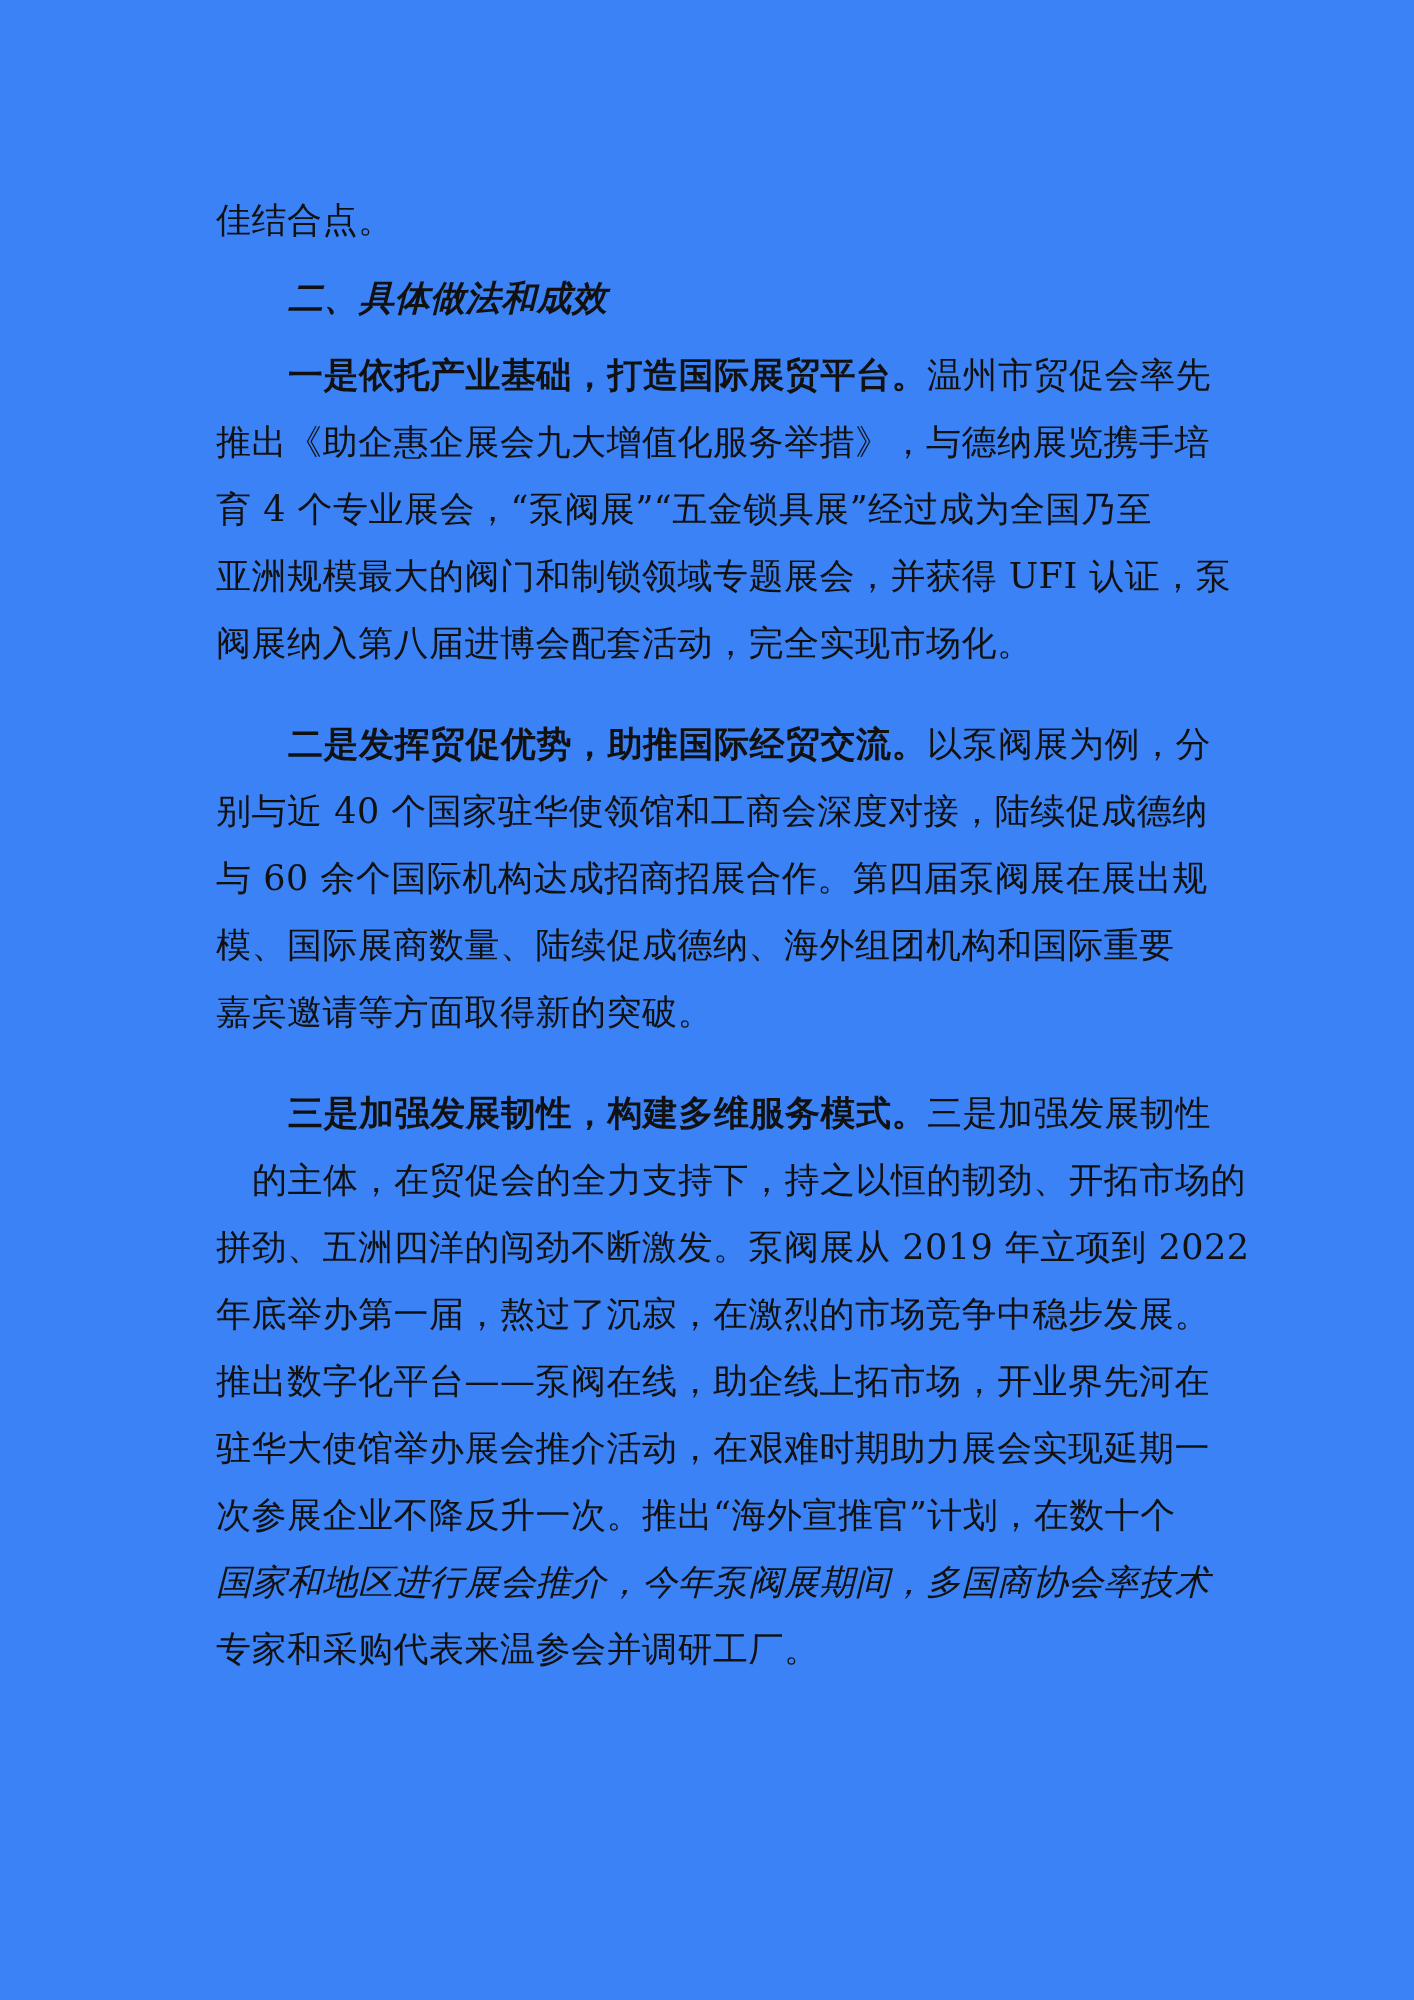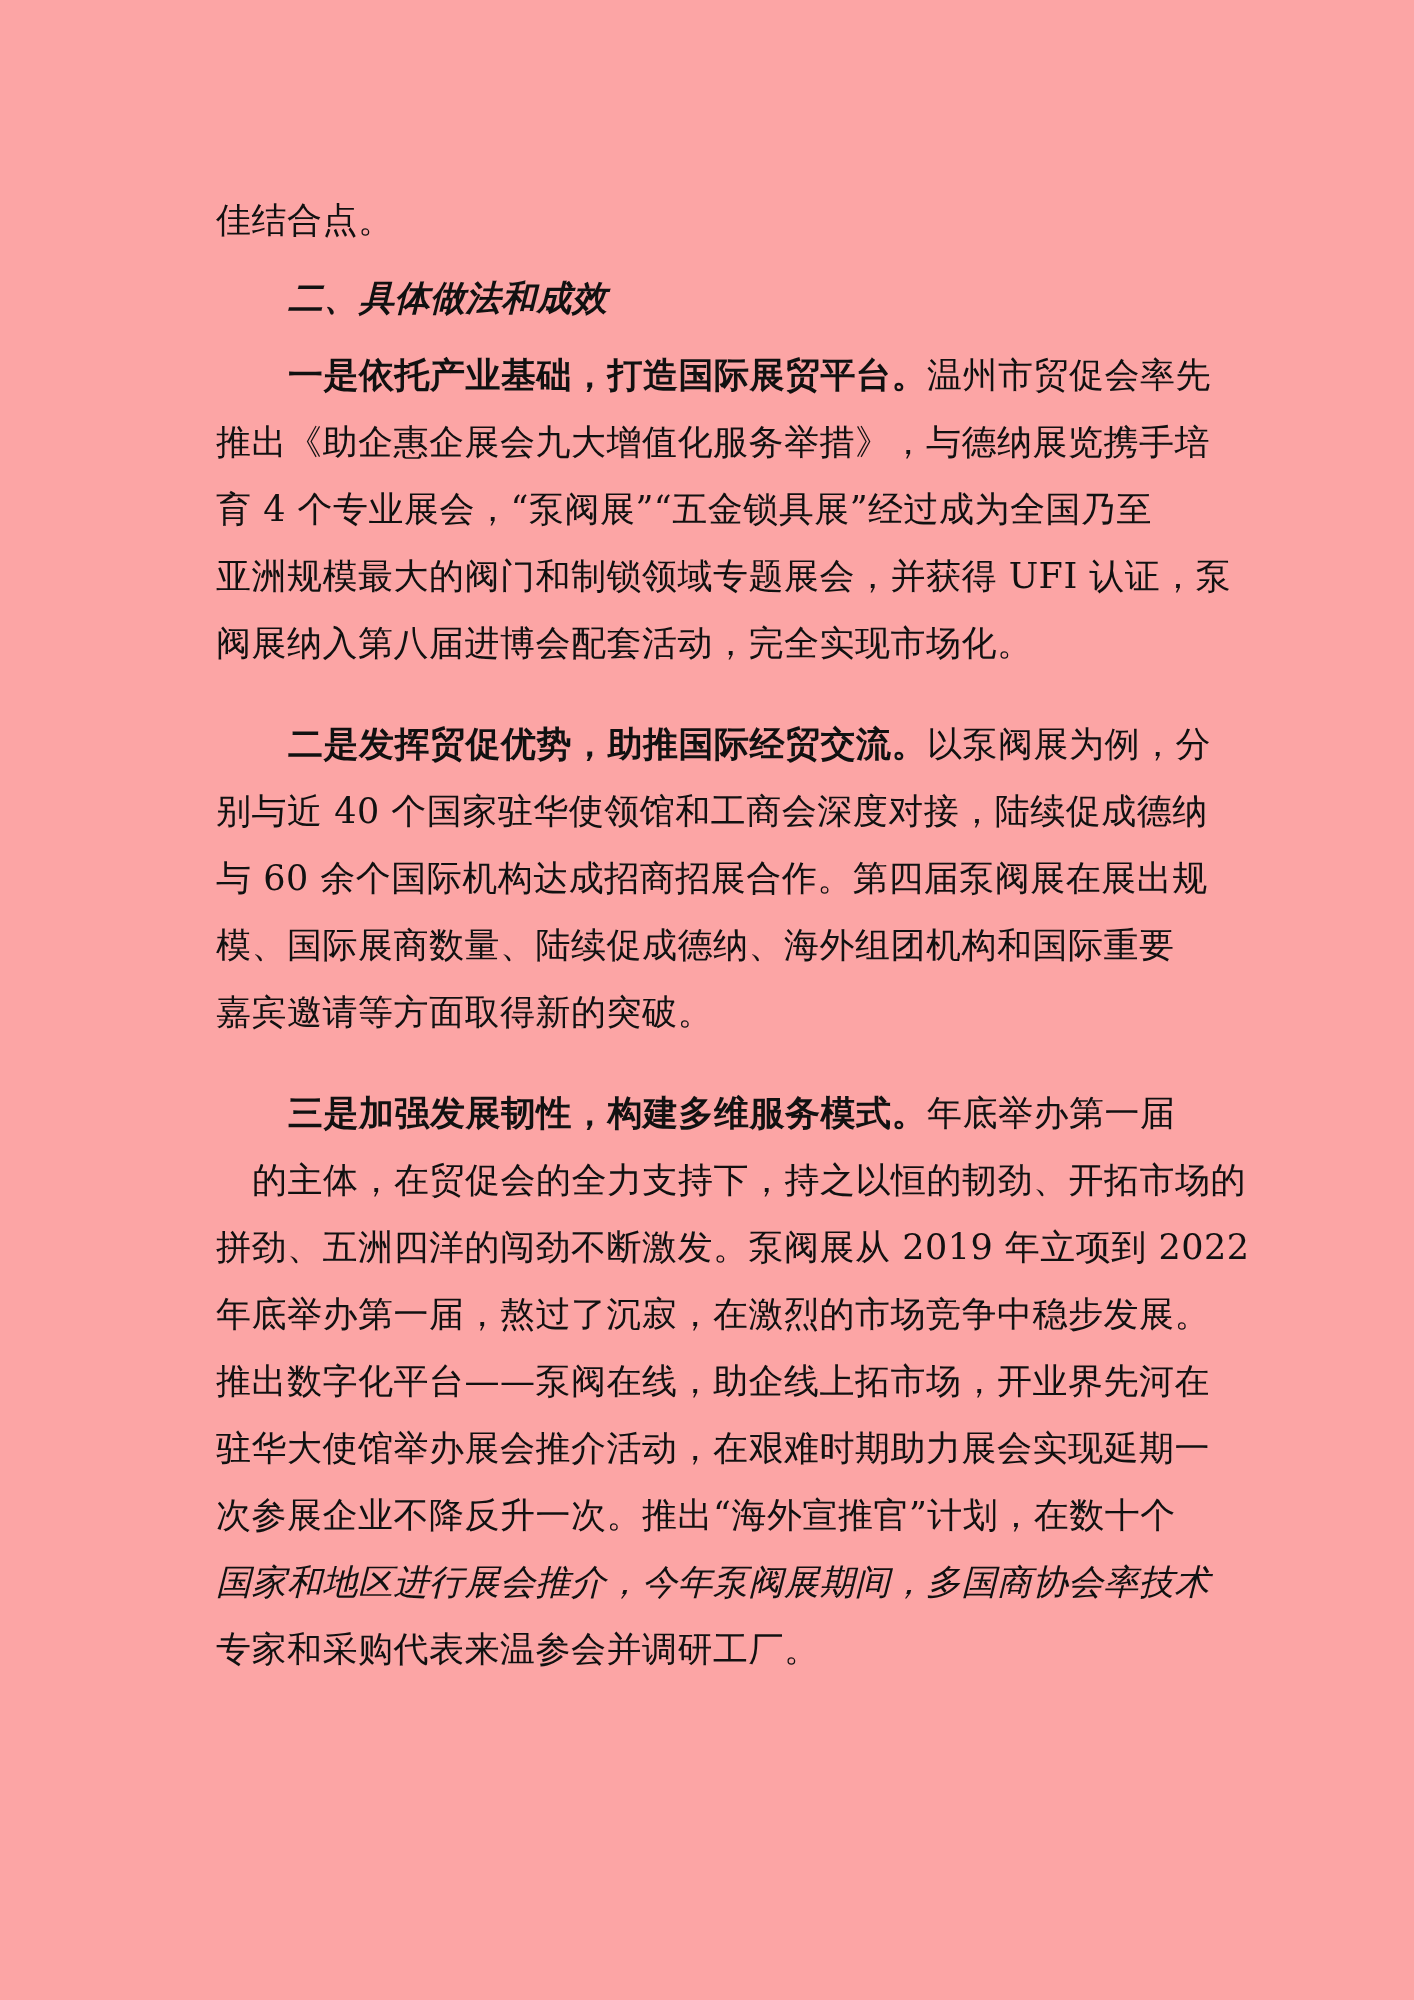--- a/index.html
+++ b/index.html
@@ -14,21 +14,21 @@
       overflow: hidden;
       font-family: "DejaVu Serif", "Liberation Serif", serif;
       color: #111111;
     }
     .page {
       position: absolute;
       left: 0;
       top: 0;
       width: 1414px;
       height: 2000px;
-      background: #fca5a5;
+      background: #3b82f6;
     }
     .line {
       position: absolute;
       left: 216px;
       width: 990px;
       height: 66px;
       font-size: 35px;
       line-height: 44px;
       white-space: nowrap;
       letter-spacing: 0.5px;
@@ -64,21 +64,21 @@
 
   <div class="line indent" style="top:722px;">
     <span class="lead">二是发挥贸促优势，助推国际经贸交流。</span><span>以泵阀展为例，分</span>
   </div>
   <div class="line" style="top:789px;">别与近 40 个国家驻华使领馆和工商会深度对接，陆续促成德纳</div>
   <div class="line" style="top:856px;">与 60 余个国际机构达成招商招展合作。第四届泵阀展在展出规</div>
   <div class="line" style="top:923px;">模、国际展商数量、陆续促成德纳、海外组团机构和国际重要</div>
   <div class="line" style="top:990px;">嘉宾邀请等方面取得新的突破。</div>
 
   <div class="line indent" style="top:1091px;">
-    <span class="lead">三是加强发展韧性，构建多维服务模式。</span><span>年底举办第一届</span>
+    <span class="lead">三是加强发展韧性，构建多维服务模式。</span><span>三是加强发展韧性</span>
   </div>
   <div class="line" style="top:1158px;margin-left:36px;">的主体，在贸促会的全力支持下，持之以恒的韧劲、开拓市场的</div>
   <div class="line" style="top:1225px;">拼劲、五洲四洋的闯劲不断激发。泵阀展从 2019 年立项到 2022</div>
   <div class="line" style="top:1292px;">年底举办第一届，熬过了沉寂，在激烈的市场竞争中稳步发展。</div>
   <div class="line" style="top:1359px;">推出数字化平台——泵阀在线，助企线上拓市场，开业界先河在</div>
   <div class="line" style="top:1426px;">驻华大使馆举办展会推介活动，在艰难时期助力展会实现延期一</div>
   <div class="line" style="top:1493px;">次参展企业不降反升一次。推出“海外宣推官”计划，在数十个</div>
   <div class="line" style="top:1560px;font-style:italic;">国家和地区进行展会推介，今年泵阀展期间，多国商协会率技术</div>
   <div class="line" style="top:1627px;">专家和采购代表来温参会并调研工厂。</div>
 

